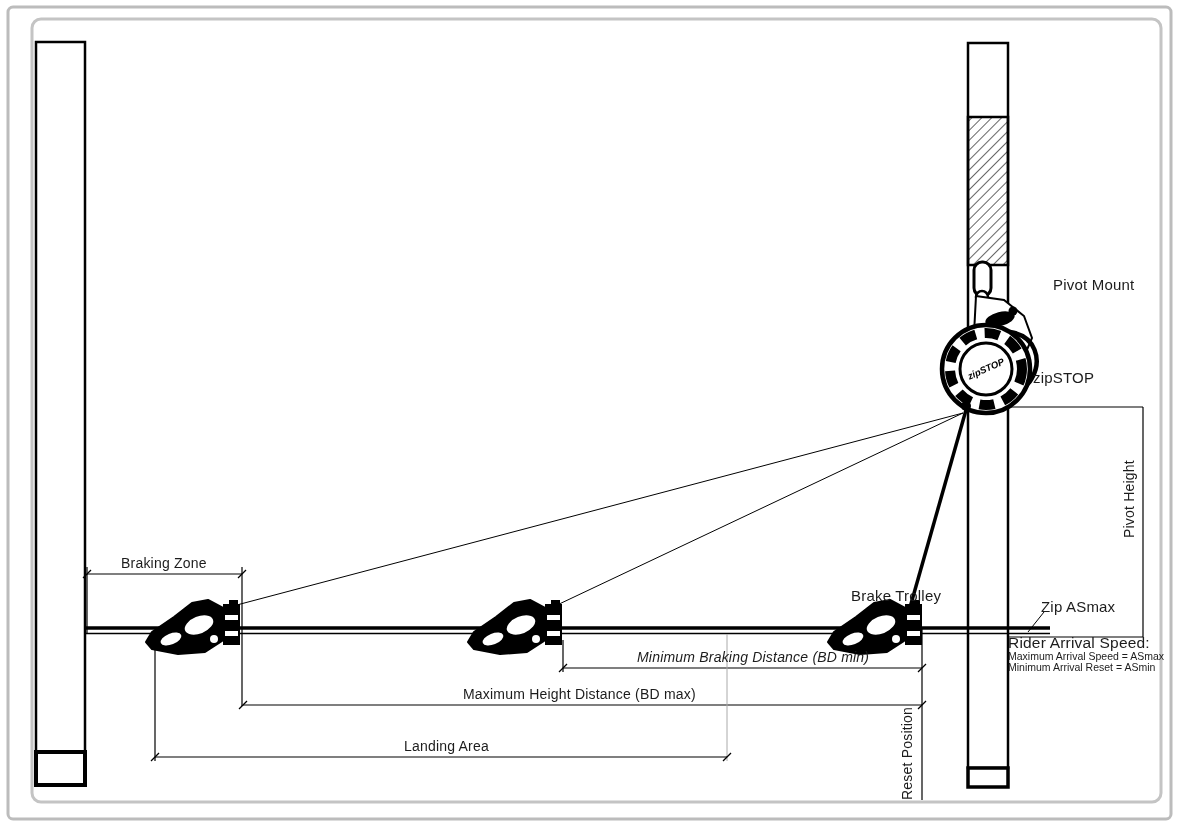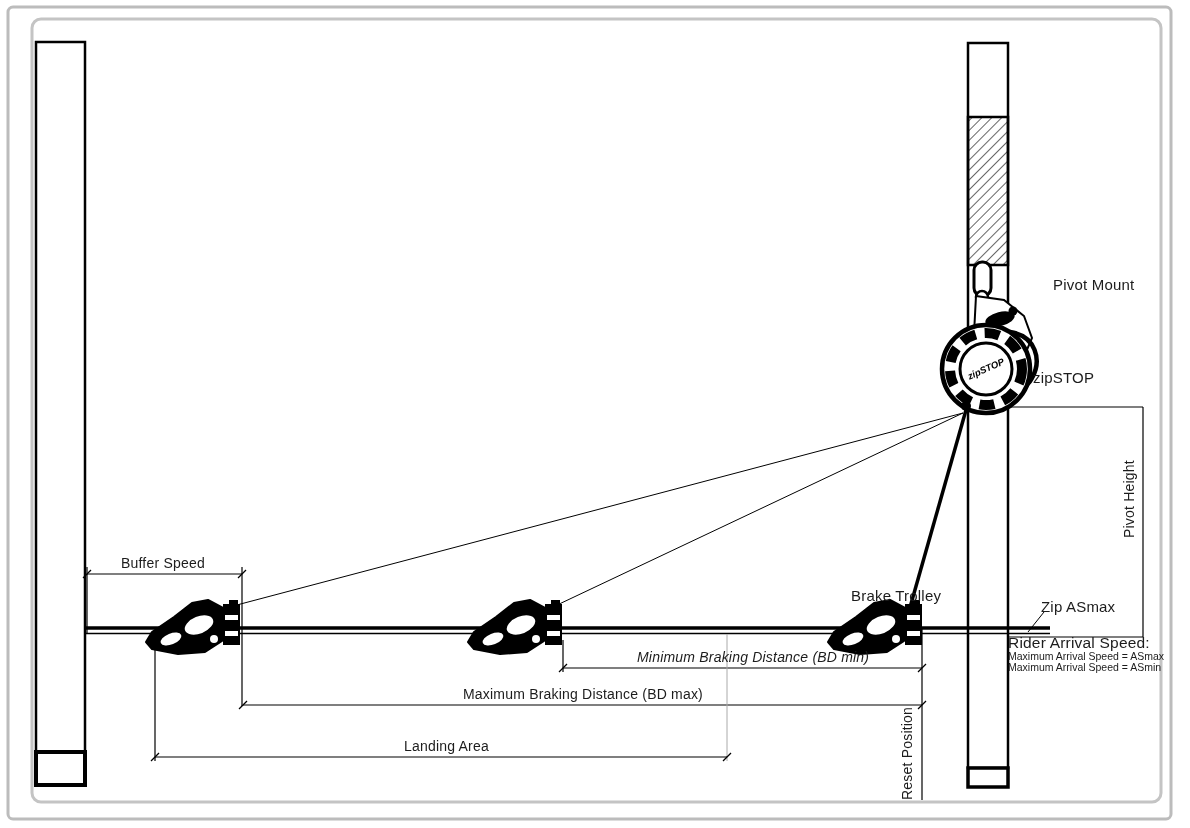--- a/index.html
+++ b/index.html
@@ -118,27 +118,27 @@
       <line x1="155" y1="757" x2="727" y2="757"></line>
       <line x1="151" y1="761" x2="159" y2="753"></line>
       <line x1="723" y1="761" x2="731" y2="753"></line>
 
       <line x1="922" y1="628" x2="922" y2="800"></line>
 
       <line x1="1028" y1="632" x2="1044" y2="612" stroke-width="1"></line>
     </g>
   </svg>
 
-  <div class="lbl" style="left:121px;top:556px;">Buffer Speed</div>
+  <div class="lbl" style="left:121px;top:556px;">Braking Zone</div>
   <div class="lbl big" style="left:851px;top:588px;">Brake Trolley</div>
   <div class="lbl" style="left:637px;top:650px;font-style:italic;">Minimum Braking Distance (BD min)</div>
-  <div class="lbl" style="left:463px;top:687px;">Maximum Braking Distance (BD max)</div>
+  <div class="lbl" style="left:463px;top:687px;">Maximum Height Distance (BD max)</div>
   <div class="lbl" style="left:404px;top:739px;text-align:center;">Landing Area</div>
   <div class="lbl rot" style="left:900px;top:800px;">Reset Position</div>
   <div class="lbl rot" style="left:1122px;top:538px;">Pivot Height</div>
   <div class="lbl big" style="left:1029px;top:277px;margin-left:24px;">Pivot Mount</div>
   <div class="lbl big" style="left:1033px;top:370px;">zipSTOP</div>
   <div class="lbl big" style="left:1041px;top:599px;">Zip ASmax</div>
   <div class="lbl" id="ras-title" style="left:1008px;top:635px;">Rider Arrival Speed:</div>
   <div class="lbl small" style="left:1008px;top:651px;">Maximum Arrival Speed = ASmax</div>
-  <div class="lbl small" style="left:1008px;top:662px;">Maximum Arrival Speed = ASmin</div>
+  <div class="lbl small" style="left:1008px;top:662px;">Minimum Arrival Reset = ASmin</div>
 
 </div>
 
 </body></html>

